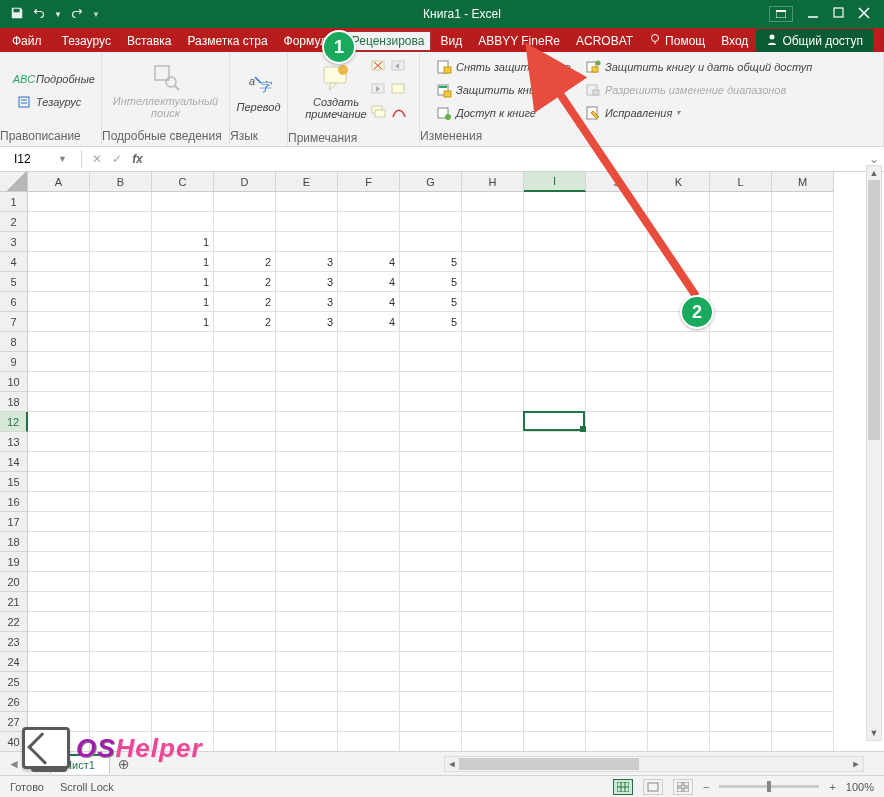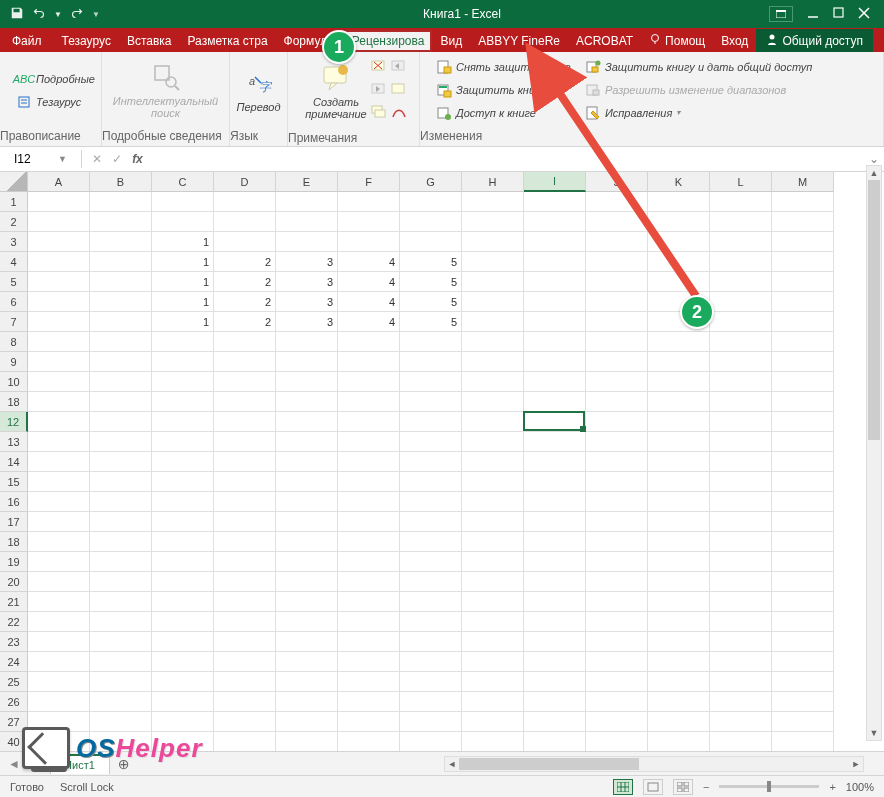--- a/index.html
+++ b/index.html
@@ -80,21 +80,21 @@
 
 .badge { position: absolute; width: 34px; height: 34px; border-radius: 50%; background: #1aaa5d; border: 2px solid #fff; color: #fff; font-size: 18px; font-weight: bold; display: flex; align-items: center; justify-content: center; z-index: 100; box-shadow: 0 1px 3px rgba(0,0,0,0.3); }
 .arrow-svg { position: absolute; z-index: 90; pointer-events: none; }
 
 
 .watermark { position: absolute; left: 22px; bottom: 28px; display: flex; align-items: center; gap: 6px; z-index: 50; }
 .wm-icon { width: 48px; height: 42px; border: 3px solid #5a5a5a; border-radius: 4px; background: #fff; position: relative; box-shadow: 0 2px 3px rgba(0,0,0,0.2); }
 .wm-icon::after { content: ""; position: absolute; left: 8px; top: 6px; width: 18px; height: 22px; border-left: 3px solid #5a5a5a; border-top: 3px solid #5a5a5a; transform: rotate(-45deg); }
 .wm-icon::before { content: ""; position: absolute; left: 6px; bottom: -6px; width: 36px; height: 6px; background: #5a5a5a; border-radius: 0 0 3px 3px; }
 .wm-text { font-size: 26px; font-weight: bold; font-style: italic; letter-spacing: 1px; }
-.wm-os { color: #0369a1; text-shadow: 1px 1px 0 #888; }
+.wm-os { color: #a21caf; text-shadow: 1px 1px 0 #888; }
 .wm-helper { color: #ec4899; text-shadow: 1px 1px 0 #ddd; }
 
 .vscroll { position: absolute; right: 2px; top: 165px; width: 16px; height: 576px; background: #f0f0f0; border: 1px solid #ddd; }
 .vscroll .arr { height: 14px; text-align: center; font-size: 9px; line-height: 14px; color: #666; cursor: pointer; }
 .vscroll-thumb { position: absolute; top: 14px; left: 1px; width: 12px; height: 260px; background: #cdcdcd; }
 </style>
 </head>
 <body>
 
 <div class="titlebar">

